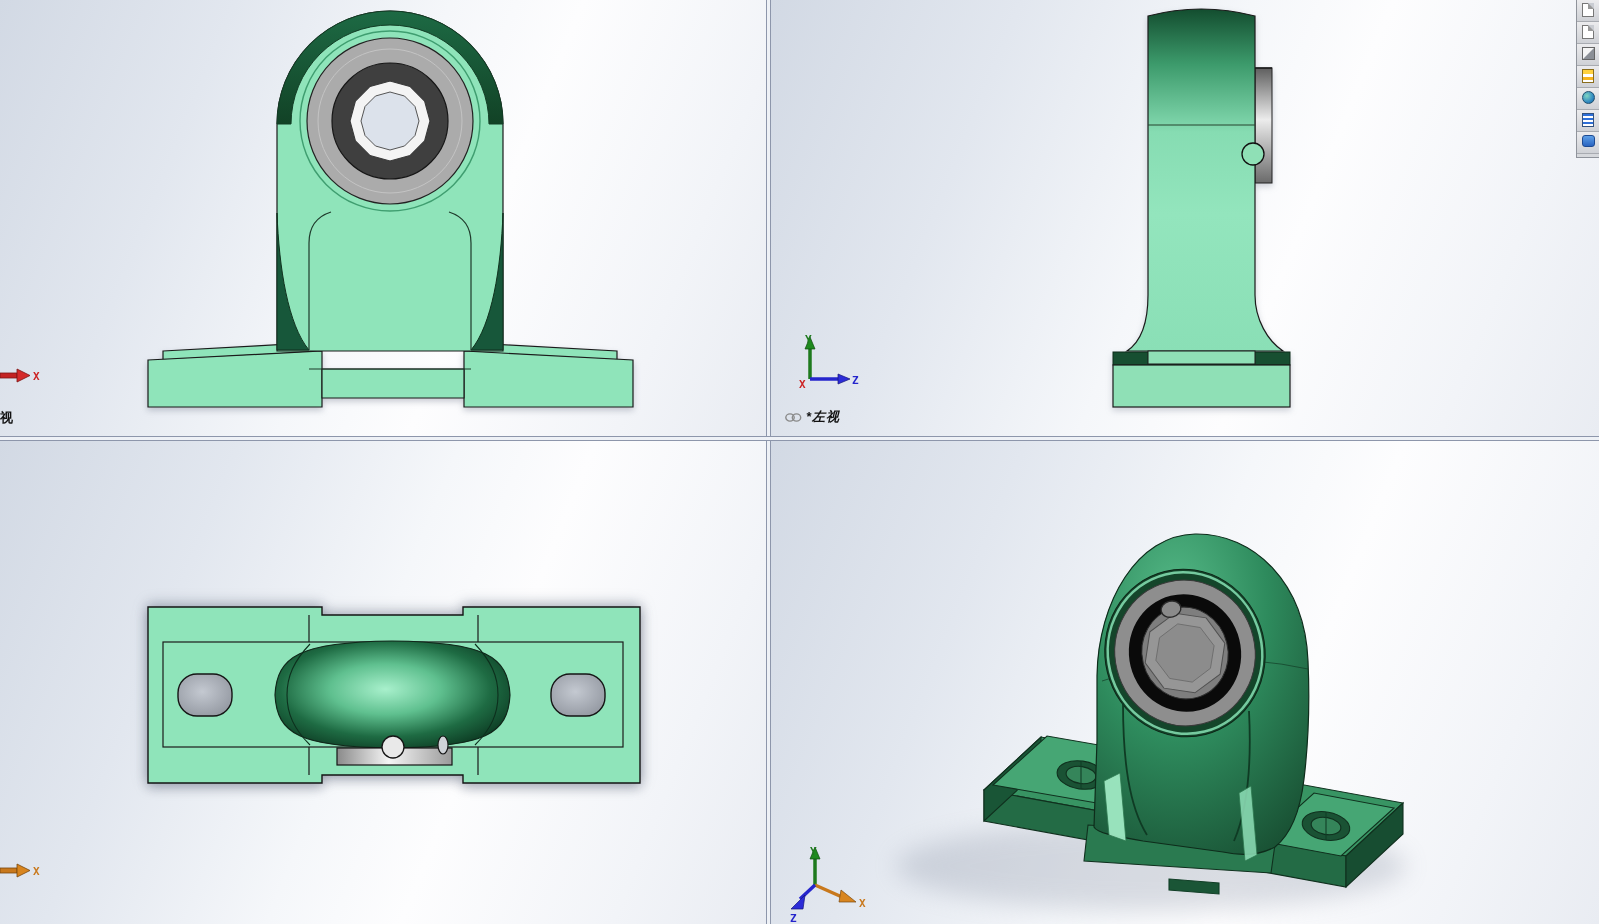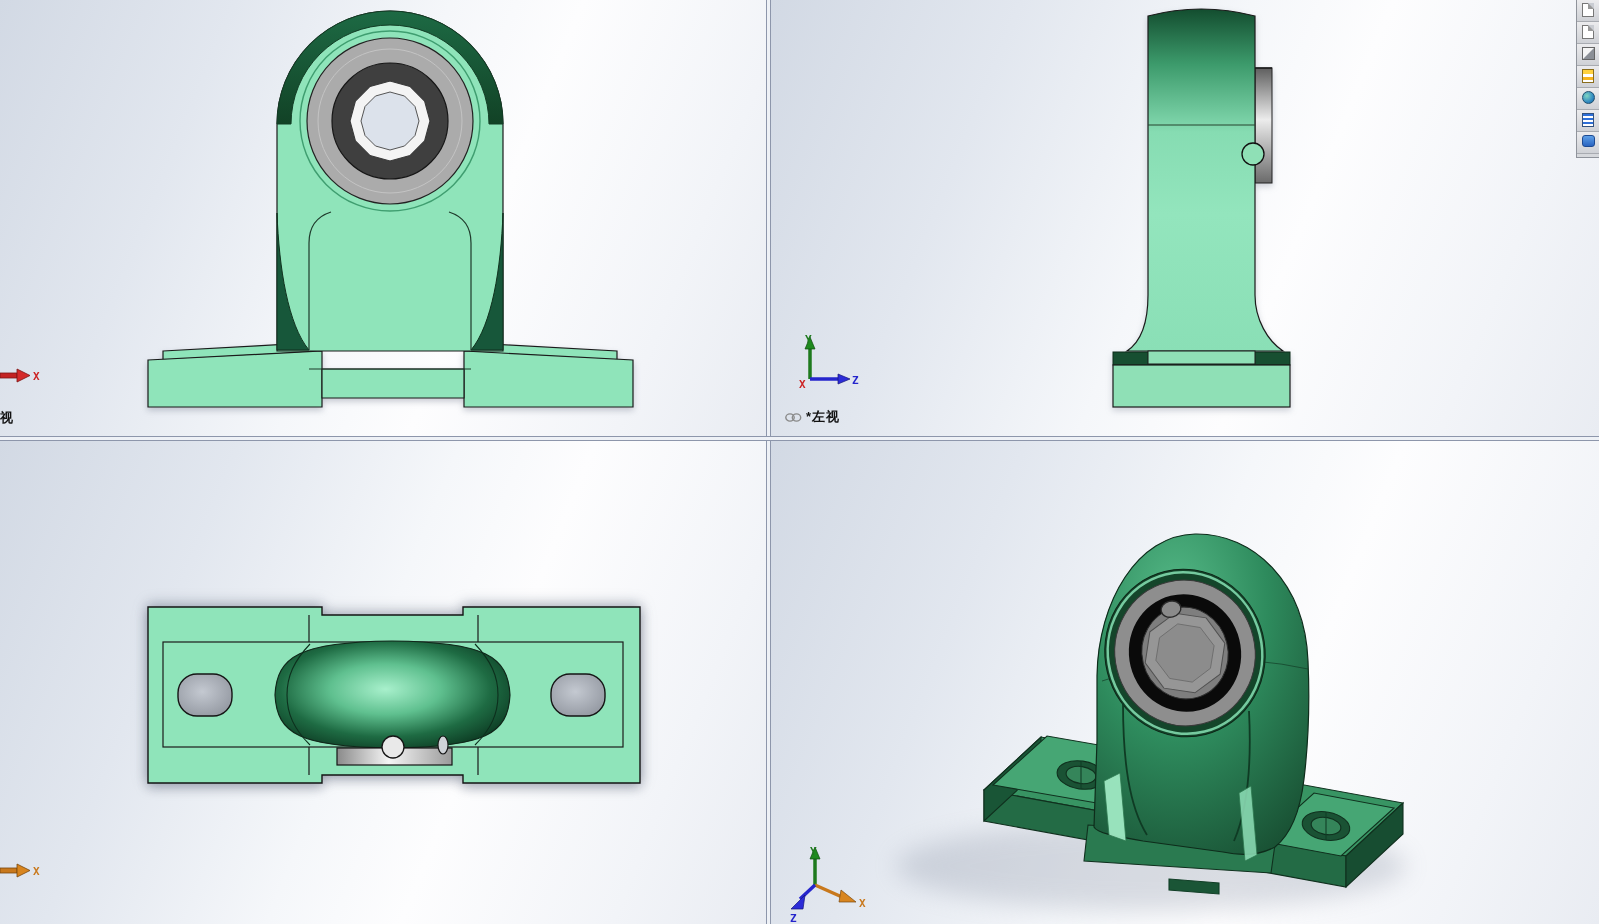--- a/index.html
+++ b/index.html
@@ -25,21 +25,21 @@
     background:linear-gradient(180deg,#8d96ab 0 1px,#eef1f6 1px 4px,#8d96ab 4px 5px);
   }
   svg{display:block;}
   .view-canvas{position:absolute;left:0;top:0;}
   .vp-label{
     position:absolute;display:flex;align-items:center;gap:4px;
     font-size:13px;font-weight:bold;color:#111;letter-spacing:1px;
     height:18px;line-height:18px;white-space:nowrap;
   }
   .label-tl{left:-14px;top:409px;}
-  .label-tr{left:14px;top:408px;}
+  .label-tr{left:14px;top:408px;font-style:italic;}
   .triad{position:absolute;}
   .task-pane{
     position:absolute;right:0;top:0;width:22px;height:157px;
     background:#d6d8dc;border-left:1px solid #8f939b;border-bottom:1px solid #8f939b;
   }
   .tp-cell{
     width:22px;height:21px;border-bottom:1px solid #a8abb1;
     background:linear-gradient(180deg,#ececee,#cfd1d6);
     position:relative;overflow:hidden;cursor:pointer;
   }

